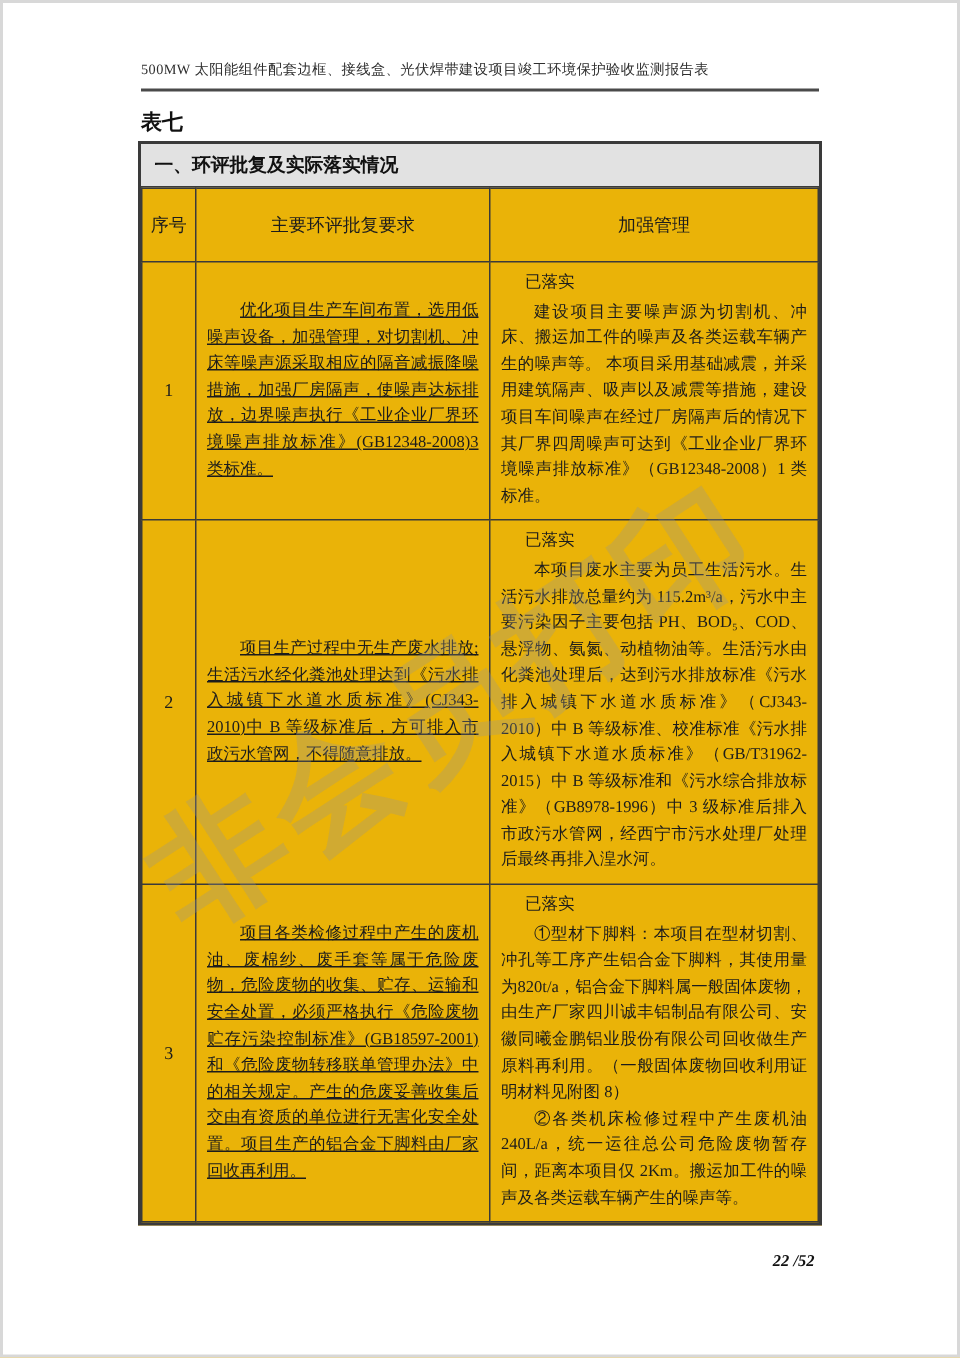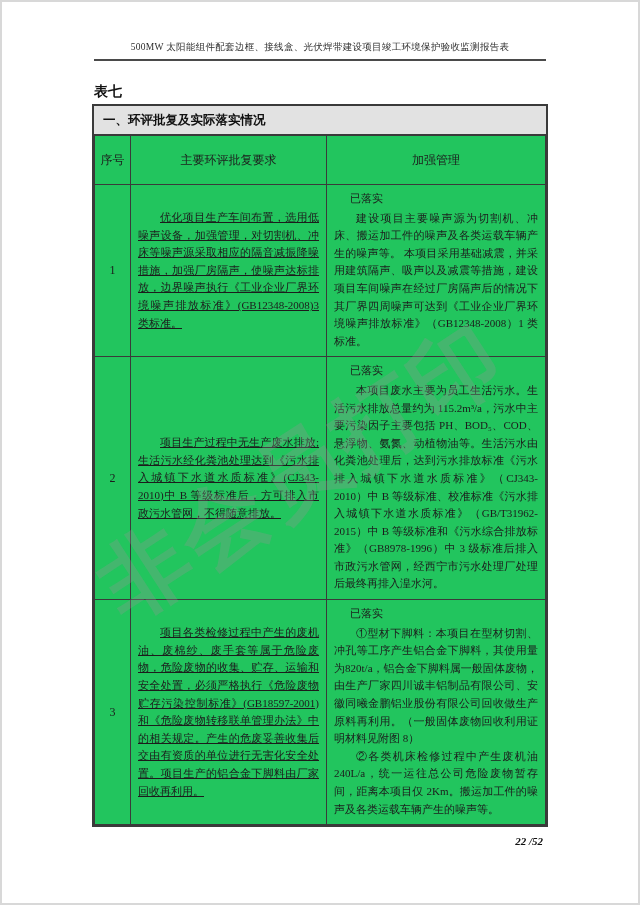--- a/index.html
+++ b/index.html
@@ -10,36 +10,36 @@
     overflow:hidden;
     font-family:"Liberation Serif","DejaVu Serif",serif;
     color:#1c1c1c;
     box-sizing:border-box;
     border:2px solid #d8d8d8;
   }
 
   
   .doc-header-wrap {
     width:452px; margin:34px auto 0;
-    text-align:center;
+    text-align:left;
     border-bottom:2px solid #4a4a4a;
     padding-bottom:5px;
   }
   .doc-header { font-size:9.5px; color:#2e2e2e; letter-spacing:0.3px; }
 
   .table-label {
-    width:452px; margin:22px auto 3px;
+    width:452px; margin:12px auto 3px;
     font-weight:bold; font-size:14px; color:#111;
   }
 
   
   .outer-table {
     width:452px; margin:0 auto;
     border:2px solid #3a3a3a;
-    background:#22c55e;
+    background:#eab308;
     position:relative; z-index:1;
   }
   .section-header {
     background:#e2e2e2;
     font-weight:bold; font-size:12.5px;
     padding:6px 9px 5px;
     border-bottom:1px solid #3a3a3a;
     color:#111;
   }
   .subtable-title {

